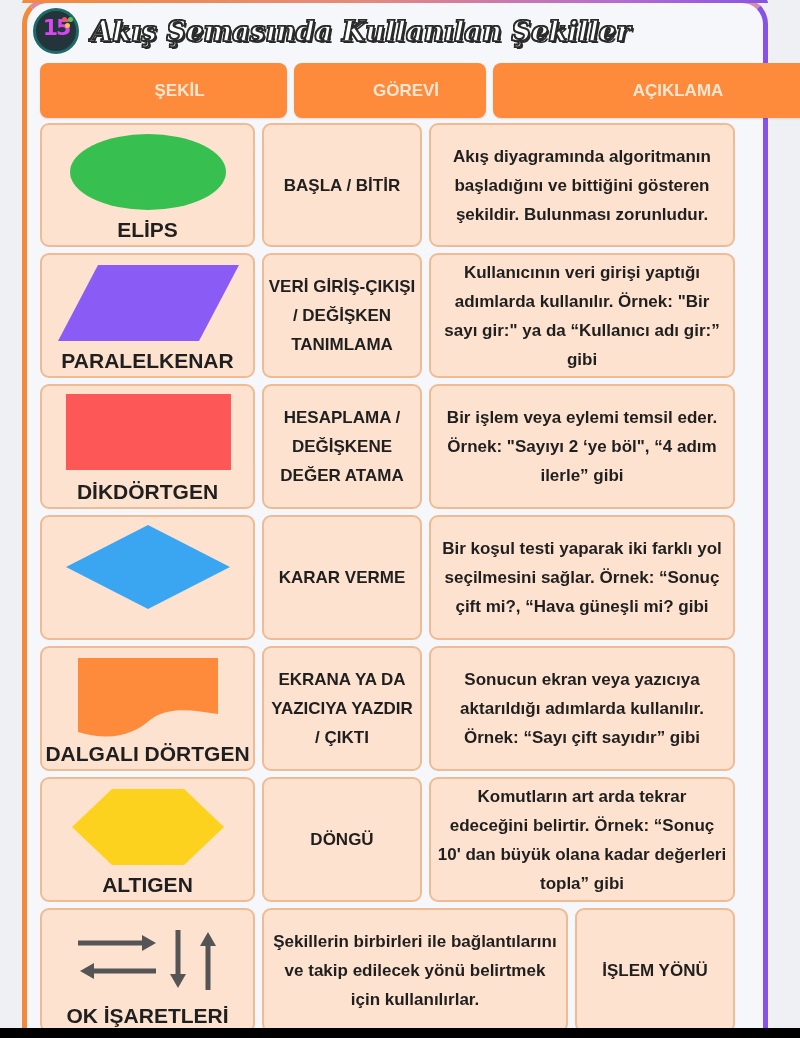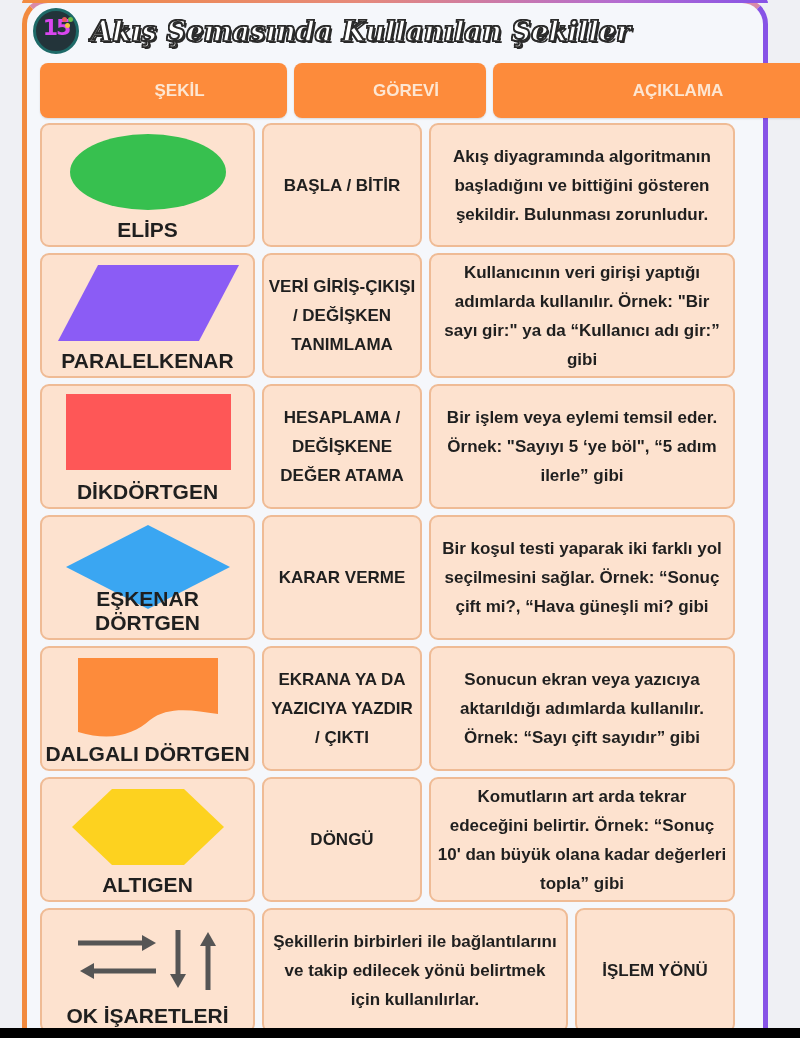--- a/index.html
+++ b/index.html
@@ -127,31 +127,30 @@
 <div class="data-row" style="top:384px;height:125px">
   <div class="dcell c1 shape-cell">
     <div class="shape-area">
       <svg width="211" height="92" viewBox="0 0 211 92">
         <rect x="24" y="8" width="165" height="76" fill="#fe5757"></rect>
       </svg>
     </div>
     <div class="shape-label">DİKDÖRTGEN</div>
   </div>
   <div class="dcell c2">HESAPLAMA / DEĞİŞKENE DEĞER ATAMA</div>
-  <div class="dcell c3">Bir işlem veya eylemi temsil eder. Örnek: "Sayıyı 5 ‘ye böl", “5 adım ilerle” gibi</div>
+  <div class="dcell c3">Bir işlem veya eylemi temsil eder. Örnek: "Sayıyı 2 ‘ye böl", “4 adım ilerle” gibi</div>
 </div>
 
 <div class="data-row" style="top:515px;height:125px">
   <div class="dcell c1 shape-cell">
     <div class="shape-area">
       <svg width="211" height="96" viewBox="0 0 211 96">
         <polygon points="106,8 188,50 106,92 24,50" fill="#3aa6f2"></polygon>
       </svg>
     </div>
-    <div class="shape-label">EŞKENAR DÖRTGEN</div>
   </div>
   <div class="dcell c2">KARAR VERME</div>
   <div class="dcell c3">Bir koşul testi yaparak iki farklı yol seçilmesini sağlar. Örnek: “Sonuç çift mi?, “Hava güneşli mi? gibi</div>
 </div>
 
 <div class="data-row" style="top:646px;height:125px">
   <div class="dcell c1 shape-cell">
     <div class="shape-area">
       <svg width="211" height="92" viewBox="0 0 211 92">
         <path d="M36,10 L176,10 L176,66 C150,62 126,58 108,72 C92,86 70,94 36,84 Z" fill="#fd8b3b"></path>

